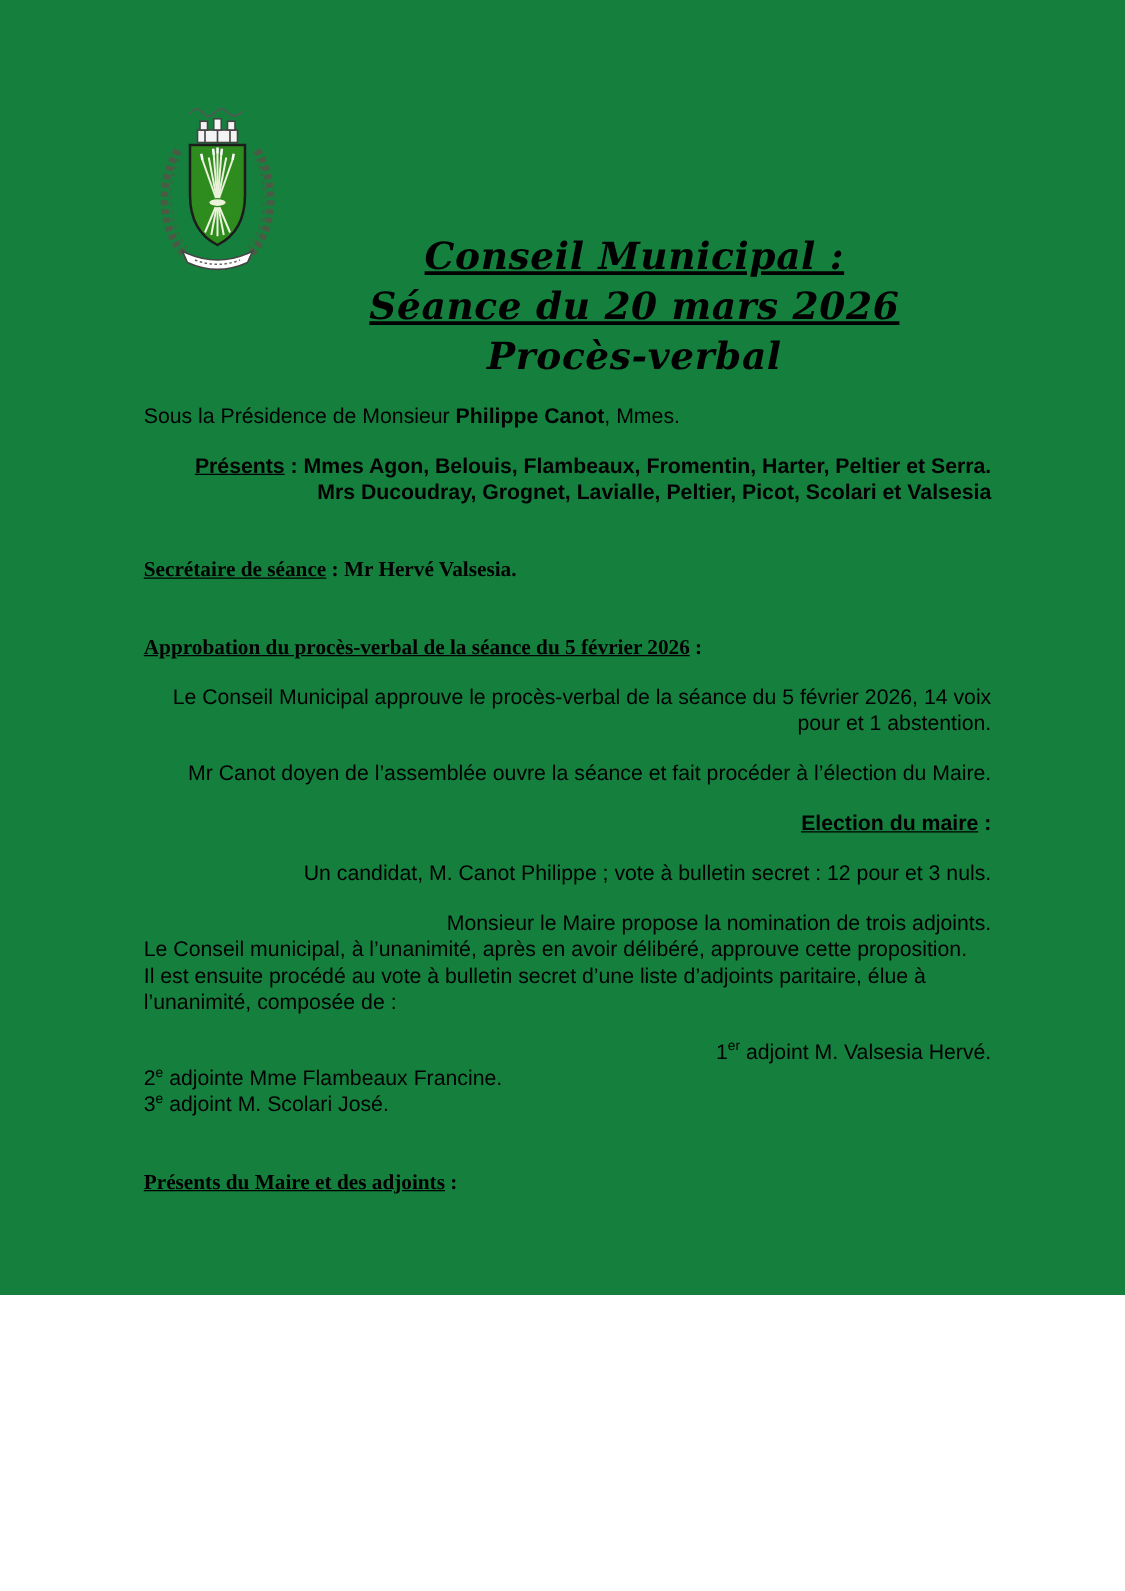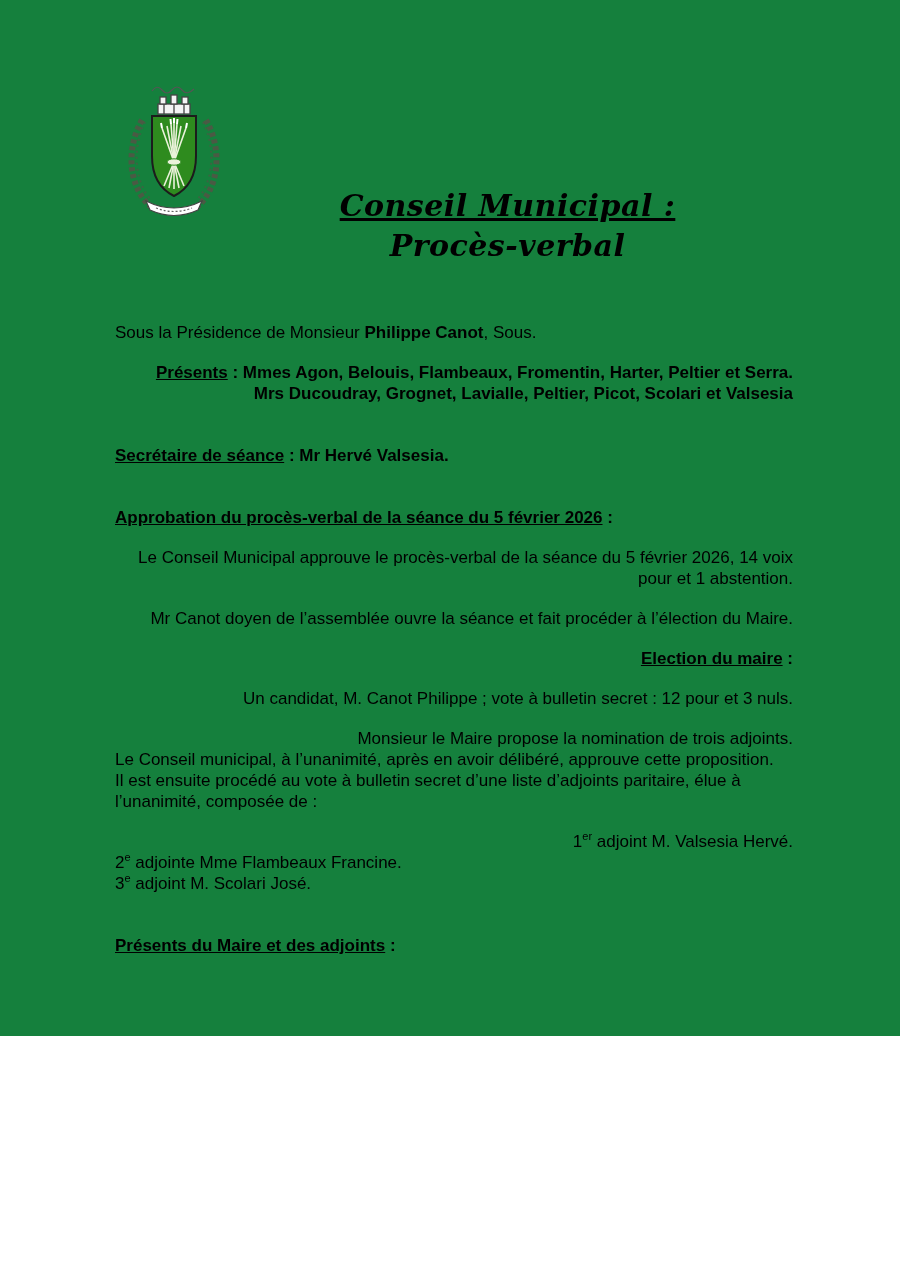--- a/index.html
+++ b/index.html
@@ -20,21 +20,21 @@
     text-align:center;
     font-family:"DejaVu Serif", serif;
     font-style:italic; font-weight:bold;
     font-size:30px; line-height:40px;
     letter-spacing:0.5px;
   }
   .u { text-decoration:underline; }
   .doc-body { position:absolute; top:322px; left:115px; width:678px; }
   .para { margin:0; }
   .gap { margin-top:19px;text-align:right; }
-  .biggap { margin-top:41px; }
+  .biggap { margin-top:41px;font-family:Liberation Serif, serif; }
   .bold { font-weight:bold; }
   .presents-line2 { display:block; padding-left:88px; }
   sup { font-size:11px; line-height:0; vertical-align:super; }
 </style>
 </head>
 <body>
 
 <div class="page">
 
   <div class="emblem">
@@ -88,26 +88,27 @@
 
       <g>
         <path d="M28,119 q28,14 56,0 l-4,9 q-24,11 -48,0 z" fill="#ffffff" stroke="#444" stroke-width="1.2"></path>
         <path d="M38,126 q18,7 36,0" fill="none" stroke="#666" stroke-width="1.2" stroke-dasharray="2 2"></path>
       </g>
     </svg>
   </div>
 
   <div class="title-block">
     <div class="u">Conseil Municipal :</div>
+    <div class="u">Séance du 20 mars 2026</div>
     <div>Procès-verbal</div>
   </div>
 
   <div class="doc-body">
 
-    <div class="para"><span>Sous la Présidence de Monsieur </span><span class="bold">Philippe Canot</span><span>, Sous.</span></div>
+    <div class="para"><span>Sous la Présidence de Monsieur </span><span class="bold">Philippe Canot</span><span>, Mmes.</span></div>
 
     <div class="para gap bold">
       <span class="u">Présents</span><span> : </span><span>Mmes Agon, Belouis, Flambeaux, Fromentin, Harter, Peltier et Serra.</span>
       <span class="presents-line2">Mrs Ducoudray, Grognet, Lavialle, Peltier, Picot, Scolari et Valsesia</span>
     </div>
 
     <div class="para biggap bold"><span class="u">Secrétaire de séance</span><span> : </span><span>Mr Hervé Valsesia.</span></div>
 
     <div class="para biggap bold"><span class="u">Approbation du procès-verbal de la séance du 5 février 2026</span><span> :</span></div>
     <div class="para gap">Le Conseil Municipal approuve le procès-verbal de la séance du 5 février 2026, 14 voix pour et 1 abstention.</div>

